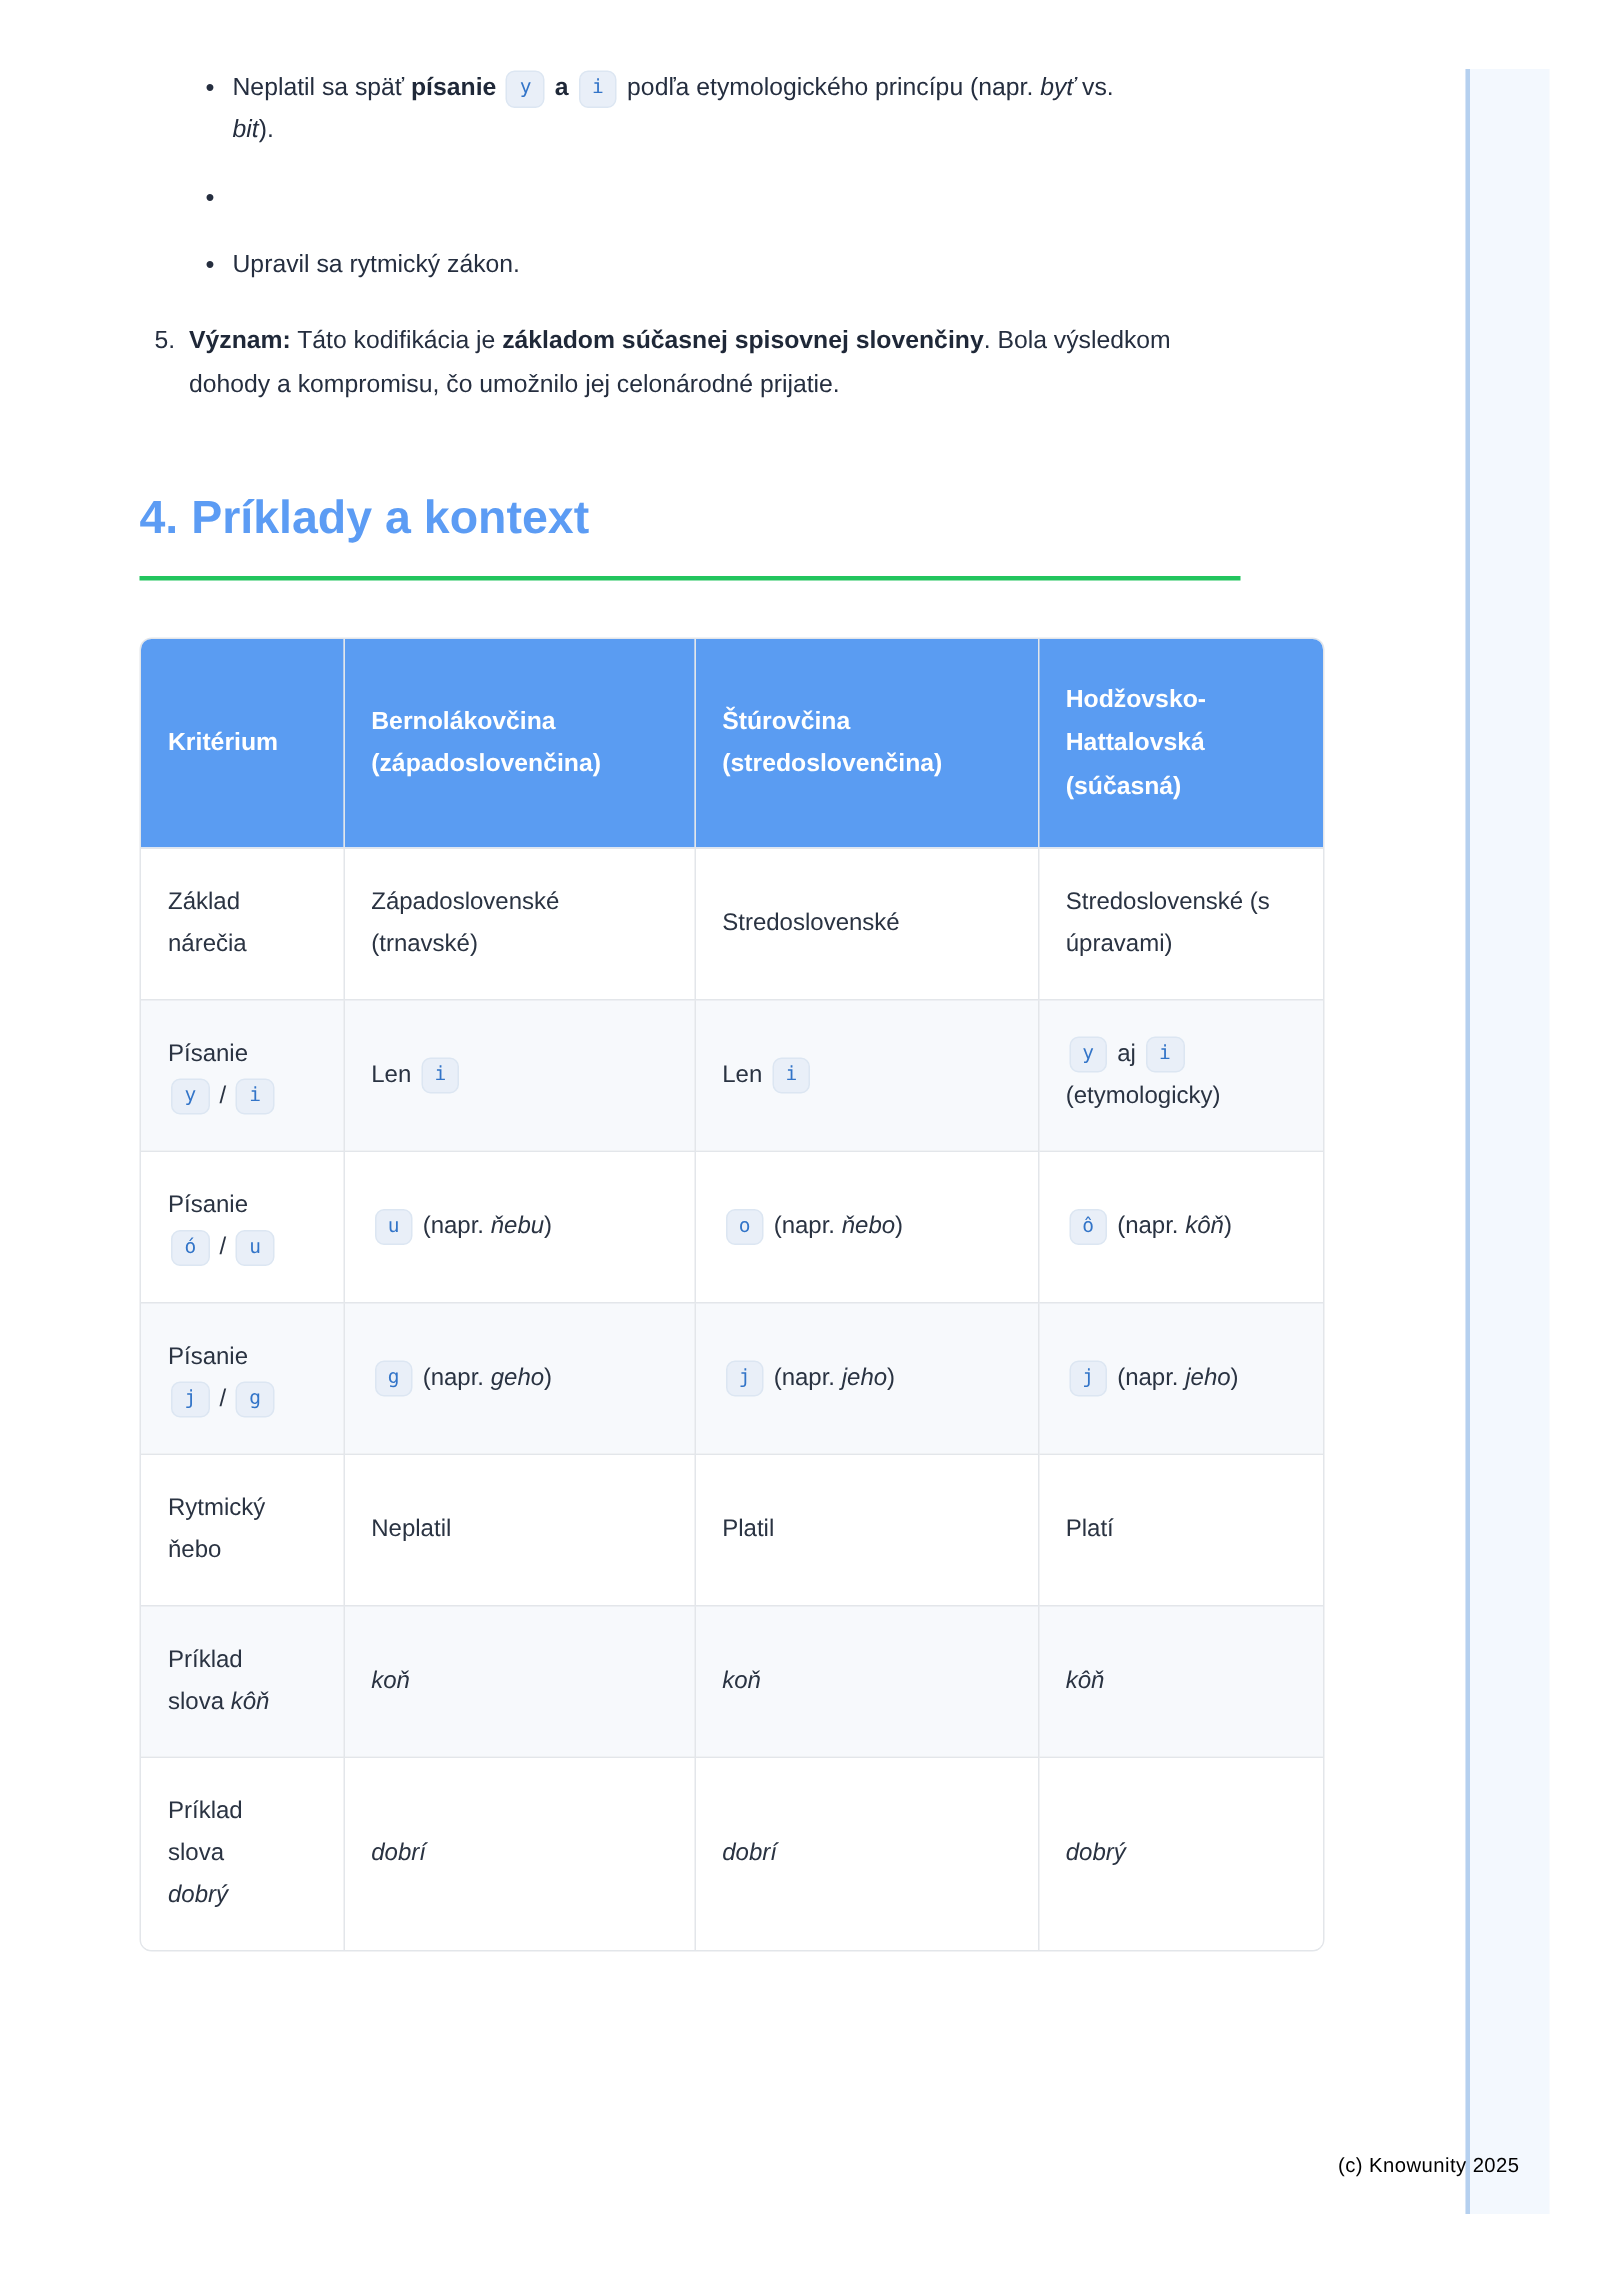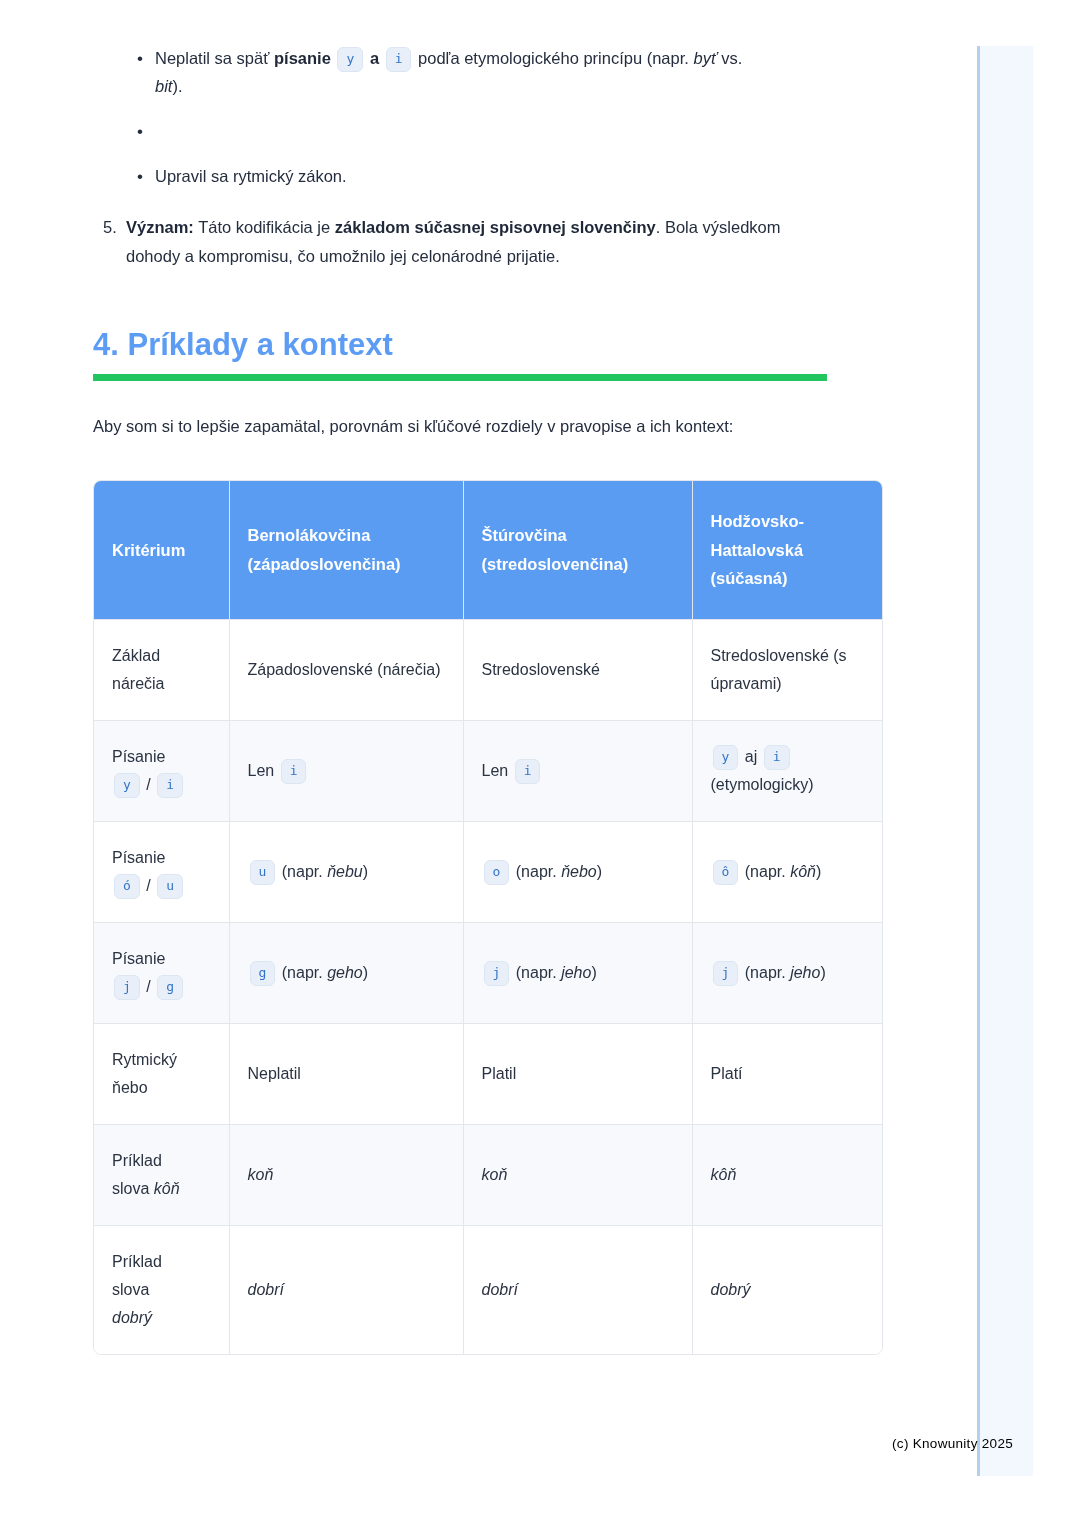--- a/index.html
+++ b/index.html
@@ -56,22 +56,22 @@
     white-space: nowrap;
   }
   
   .section-heading {
     margin-top: 56px;
     width: 734px;
     font-size: 31px;
     font-weight: 700;
     line-height: 1.2;
     color: #5c9cf4;
-    padding-bottom: 11px;
-    border-bottom: 7px solid #22c55e;
+    padding-bottom: 21px;
+    border-bottom: 3px solid #22c55e;
   }
   .intro {
     margin-top: 30px;
     width: 734px;
     font-size: 16.5px;
     line-height: 1.85;
   }
   
   .table-wrap {
     margin-top: 38px;
@@ -148,42 +148,41 @@
         </div>
       </div>
 
     <div class="numbered-item">
       <span class="num">5.</span>
       <span class="numbered-text"><strong>Význam:</strong><span> Táto kodifikácia je </span><strong>základom súčasnej spisovnej slovenčiny</strong><span>. Bola výsledkom dohody a kompromisu, čo umožnilo jej celonárodné prijatie.</span></span>
     </div>
 
     <h1 class="section-heading">4. Príklady a kontext</h1>
 
-    <p class="intro">Aby som si to lepšie zapamätal, porovnám si kľúčové rozdiely v pravopise a ich kontext:</p>
 
     <div class="table-wrap">
       <table>
         <colgroup>
             <col class="c1">
             <col class="c2">
             <col class="c3">
             <col class="c4">
           </colgroup>
         <thead>
           <tr>
             <th>Kritérium</th>
             <th>Bernolákovčina (západoslovenčina)</th>
             <th>Štúrovčina (stredoslovenčina)</th>
             <th>Hodžovsko-Hattalovská (súčasná)</th>
           </tr>
         </thead>
         <tbody>
             <tr>
               <td><span>Základ</span><br><span>nárečia</span></td>
-              <td><span>Západoslovenské (nárečia)</span></td>
+              <td><span>Západoslovenské (trnavské)</span></td>
               <td><span>Stredoslovenské</span></td>
               <td><span>Stredoslovenské (s úpravami)</span></td>
             </tr>
             <tr class="alt">
               <td><span>Písanie</span><br><span class="chip">y</span><span> / </span><span class="chip">i</span></td>
               <td><span>Len </span><span class="chip">i</span></td>
               <td><span>Len </span><span class="chip">i</span></td>
               <td><span class="chip">y</span><span> aj </span><span class="chip">i</span><br><span>(etymologicky)</span></td>
             </tr>
             <tr>

